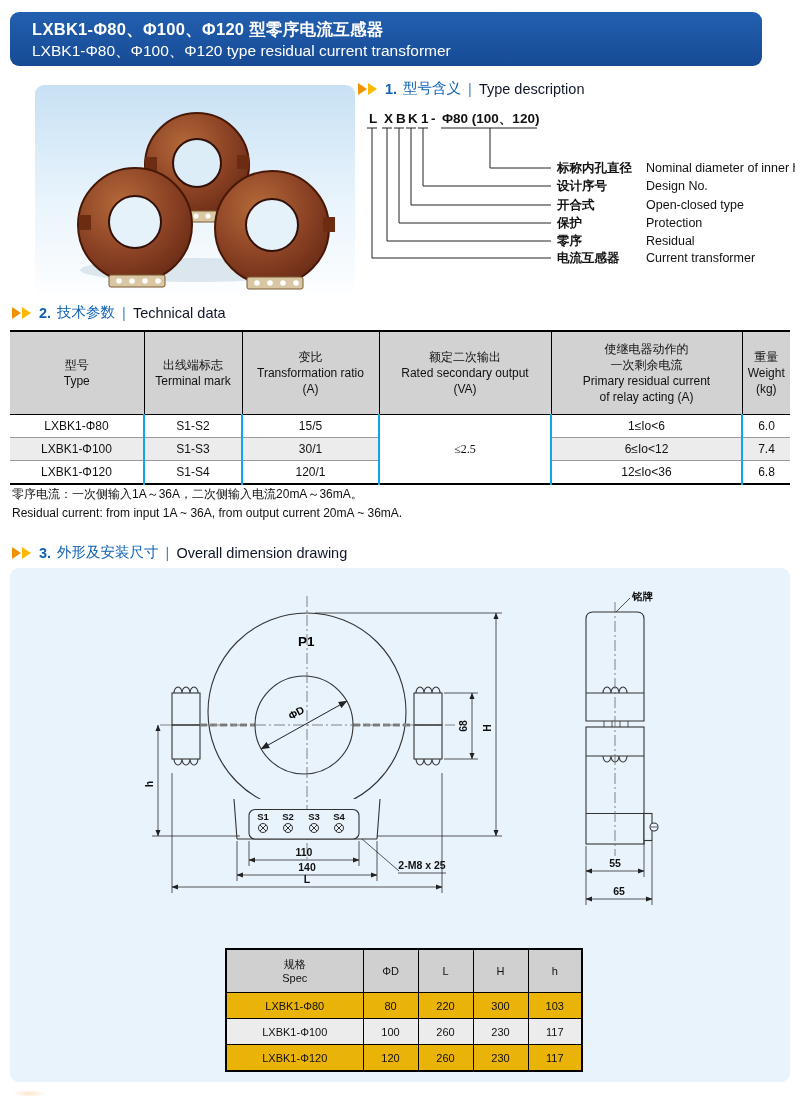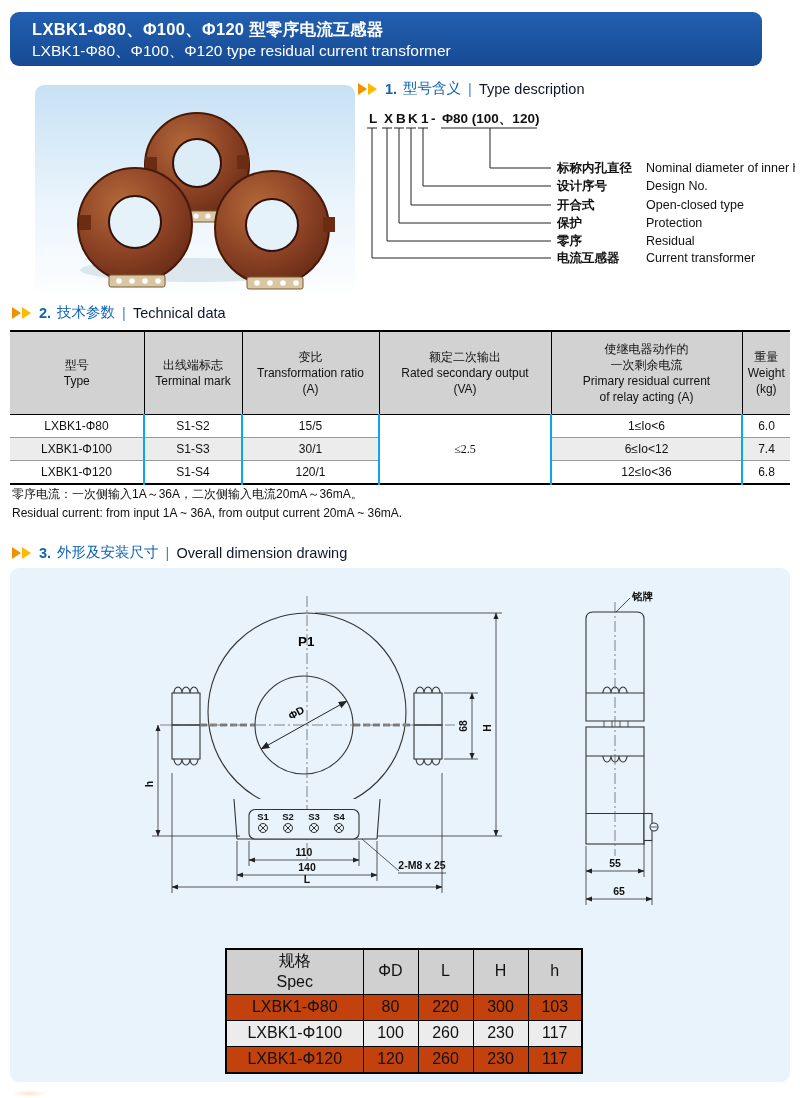--- a/index.html
+++ b/index.html
@@ -34,21 +34,21 @@
   table.tech tr.alt td{background:#ececec;}
   table.tech th:first-child,table.tech td:first-child{border-left:none;text-align:center;}
   table.tech th:last-child,table.tech td:last-child{border-right:none;}
 
   .note{font-size:12px;color:#111;}
 
   
   .panel{left:10px;top:568px;width:780px;height:514px;background:#e9f3fb;border-radius:9px;}
 
   
-  table.spec{position:absolute;left:215px;top:380px;width:356px;border:2px solid #000;background:#c2410c;font-size:16px;}
+  table.spec{position:absolute;left:215px;top:380px;width:356px;border:2px solid #000;background:#eab308;font-size:11px;}
   table.spec th{background:#d0d0d0;font-weight:normal;white-space:pre-line;line-height:1.3;border:1px solid #000;height:40px;text-align:center;vertical-align:middle;}
   table.spec td{border:1px solid #000;text-align:center;height:23px;}
   table.spec tr.alt td{background:#ececec;}
 
   .artifact{left:12px;top:1090px;width:34px;height:7px;border-radius:50%;
             background:radial-gradient(#f4b26a,transparent 70%);opacity:.35;}
 
   svg text{font-family:"Liberation Sans","DejaVu Sans",sans-serif;}
 </style>
 </head>

